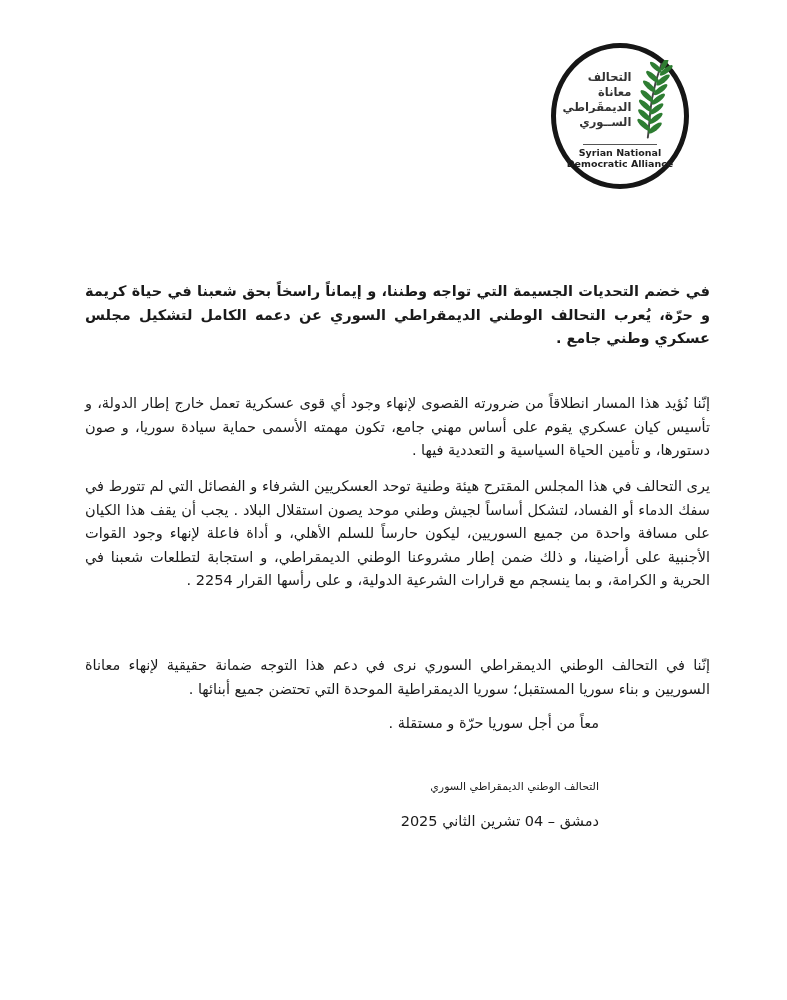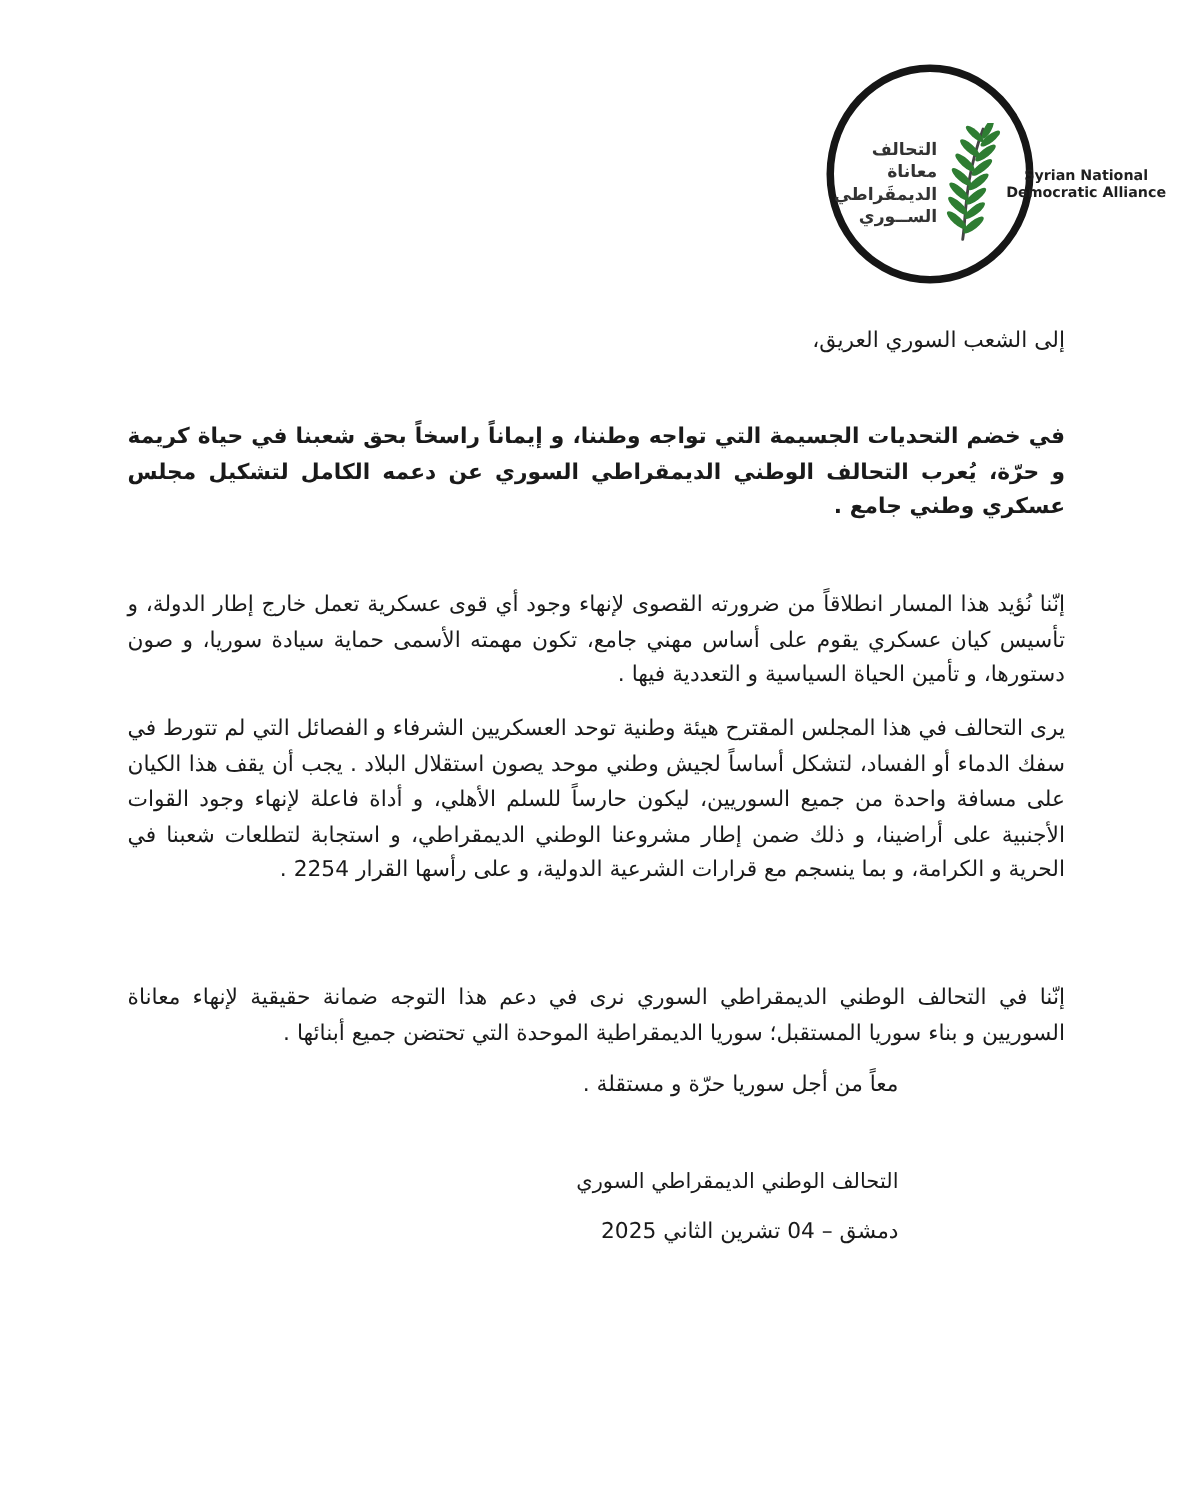--- a/index.html
+++ b/index.html
@@ -19,21 +19,21 @@
     position: absolute;
     left: 551px;
     top: 43px;
     width: 138px;
     height: 146px;
     box-sizing: border-box;
     border: 5px solid #161616;
     border-radius: 50%;
     background: #ffffff;
     display: flex;
-    flex-direction: row;
+    flex-direction: column;
     align-items: center;
     padding-top: 12px;
   }
   .logo-top {
     display: flex;
     flex-direction: row;
     align-items: center;
     gap: 2px;
     height: 80px;
   }
@@ -109,21 +109,21 @@
     text-align: center;
     font-size: 14.5px;
   }
   .signature {
     position: absolute;
     top: 780px;
     right: 188px;
     margin: 0;
     direction: rtl;
     text-align: right;
-    font-size: 14px;
+    font-size: 11px;
   }
   .dateline {
     position: absolute;
     top: 813px;
     right: 188px;
     margin: 0;
     direction: rtl;
     text-align: right;
     font-size: 14.5px;
   }
@@ -166,21 +166,20 @@
       </div>
     </div>
     <div class="logo-divider"></div>
     <div class="logo-english">
       <div>Syrian National</div>
       <div>Democratic Alliance</div>
     </div>
   </div>
 
 
-  <p class="salutation">إلى الشعب السوري العريق،</p>
 
   <p class="para" id="p1">في خضم التحديات الجسيمة التي تواجه وطننا، و إيماناً راسخاً بحق شعبنا في حياة كريمة و حرّة، يُعرب التحالف الوطني الديمقراطي السوري عن دعمه الكامل لتشكيل مجلس عسكري وطني جامع .</p>
   <p class="para" id="p2">إنّنا نُؤيد هذا المسار انطلاقاً من ضرورته القصوى لإنهاء وجود أي قوى عسكرية تعمل خارج إطار الدولة، و تأسيس كيان عسكري يقوم على أساس مهني جامع، تكون مهمته الأسمى حماية سيادة سوريا، و صون دستورها، و تأمين الحياة السياسية و التعددية فيها .</p>
   <p class="para" id="p3">يرى التحالف في هذا المجلس المقترح هيئة وطنية توحد العسكريين الشرفاء و الفصائل التي لم تتورط في سفك الدماء أو الفساد، لتشكل أساساً لجيش وطني موحد يصون استقلال البلاد . يجب أن يقف هذا الكيان على مسافة واحدة من جميع السوريين، ليكون حارساً للسلم الأهلي، و أداة فاعلة لإنهاء وجود القوات الأجنبية على أراضينا، و ذلك ضمن إطار مشروعنا الوطني الديمقراطي، و استجابة لتطلعات شعبنا في الحرية و الكرامة، و بما ينسجم مع قرارات الشرعية الدولية، و على رأسها القرار 2254 .</p>
   <p class="para" id="p4">إنّنا في التحالف الوطني الديمقراطي السوري نرى في دعم هذا التوجه ضمانة حقيقية لإنهاء معاناة السوريين و بناء سوريا المستقبل؛ سوريا الديمقراطية الموحدة التي تحتضن جميع أبنائها .</p>
 
   <p class="closing">معاً من أجل سوريا حرّة و مستقلة .</p>
 
   <p class="signature">التحالف الوطني الديمقراطي السوري</p>
   <p class="dateline">دمشق – 04 تشرين الثاني 2025</p>

